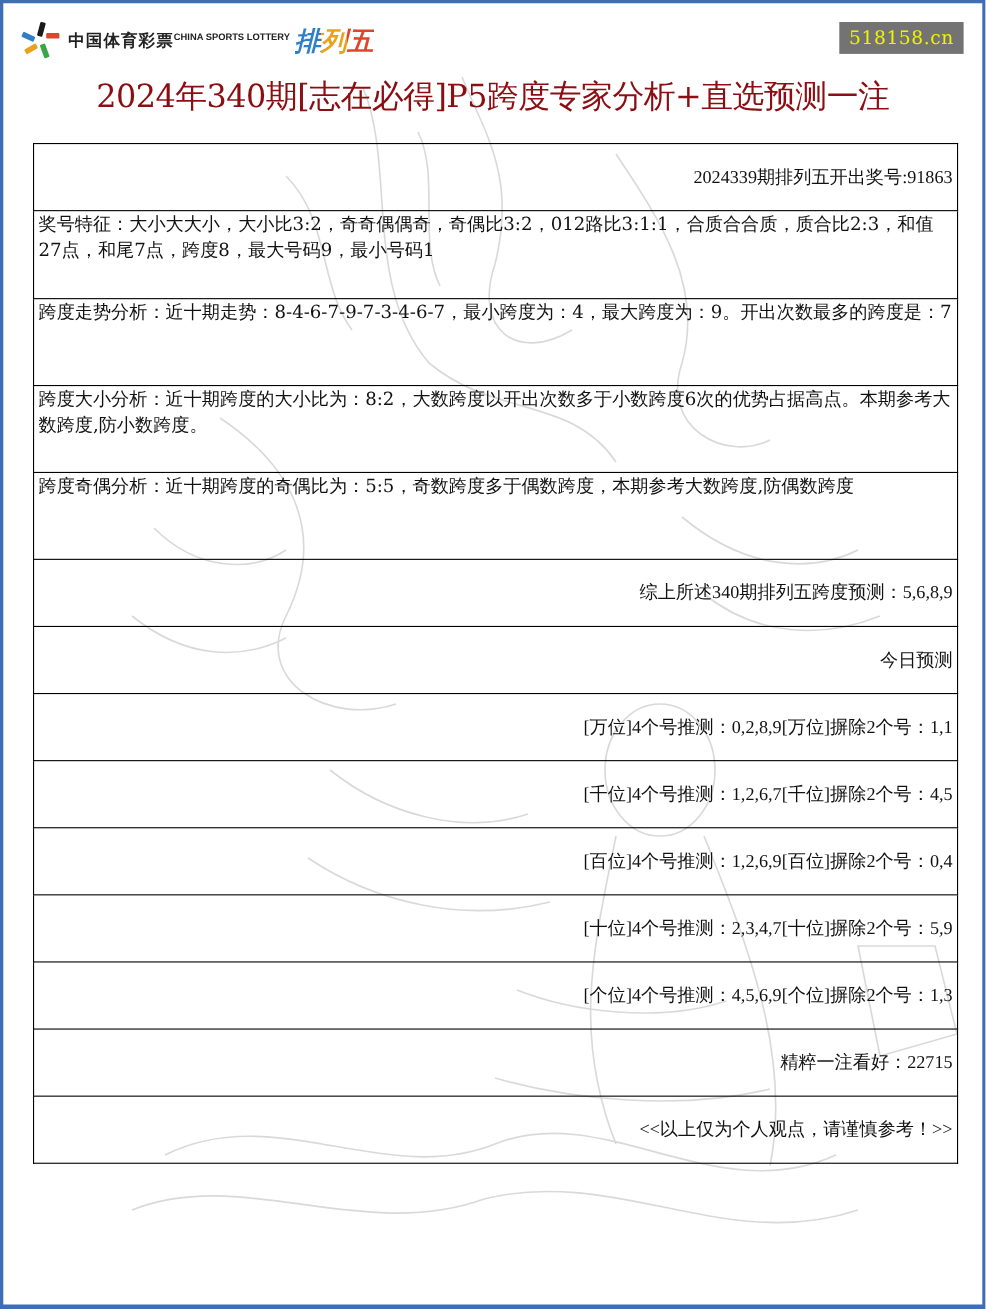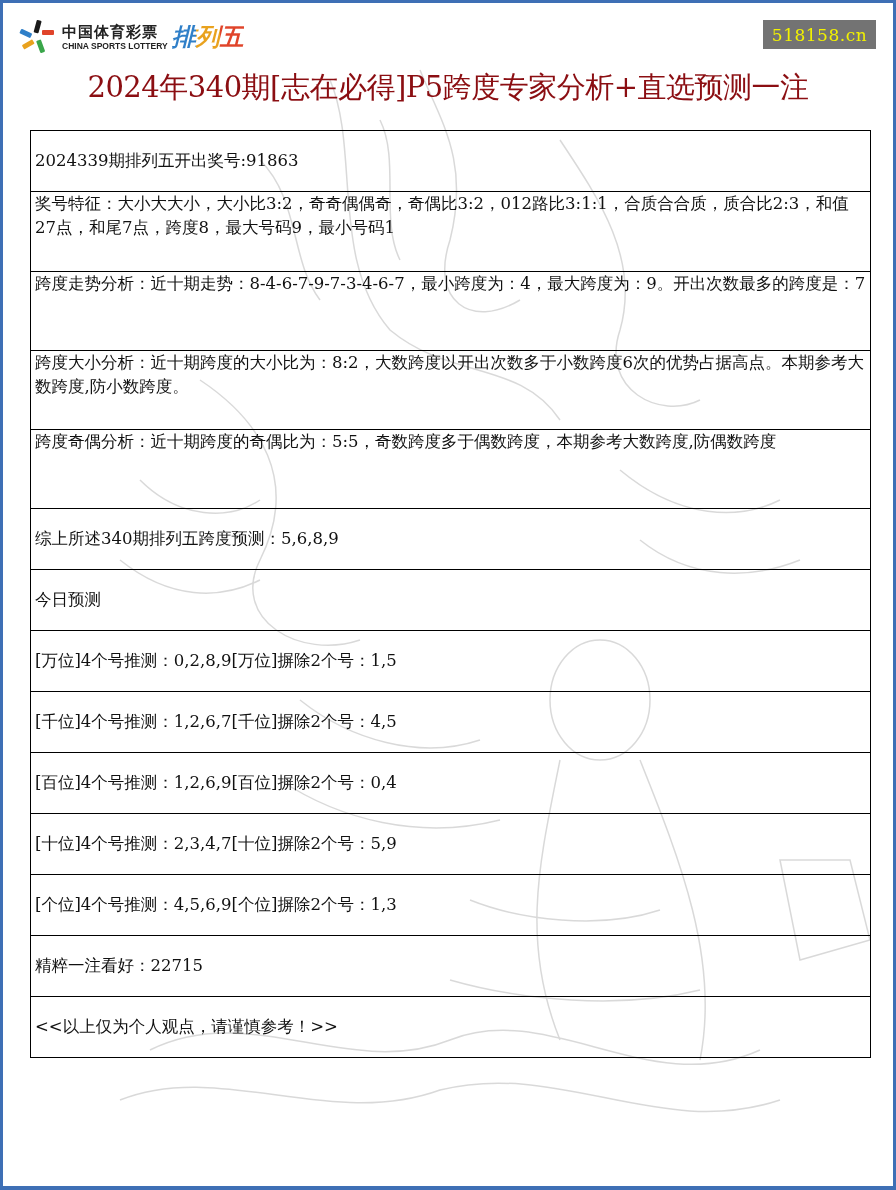--- a/index.html
+++ b/index.html
@@ -19,21 +19,21 @@
     position: absolute; left: 0; top: 0; width: 896px; height: 1190px;
     pointer-events: none; opacity: 0.22;
   }
   .header {
     position: absolute; left: 0; top: 0; width: 896px; height: 62px;
   }
   .logo {
     position: absolute; left: 18px; top: 17px; height: 40px; display: flex; align-items: center;
   }
   .logo-mark { width: 38px; height: 38px; position: relative; }
-  .logo-text { margin-left: 6px; display: flex; flex-direction: column; }
+  .logo-text { margin-left: 6px; display: flex; }
   .logo-cn { font-family: "DejaVu Sans", sans-serif; font-size: 15px; color: #222; letter-spacing: 1px; line-height: 18px; font-weight: bold; }
   .logo-en { font-family: "Liberation Sans", sans-serif; font-size: 8.5px; color: #222; font-weight: bold; line-height: 11px; }
   .logo-p5 {
     margin-left: 4px; font-family: "DejaVu Sans", sans-serif; font-size: 24px; font-weight: bold; font-style: italic;
     background: linear-gradient(90deg, #2f7fc8 0%, #2f7fc8 33%, #e9a21e 33%, #e9a21e 66%, #e0442a 66%);
     -webkit-background-clip: text; background-clip: text; color: transparent;
   }
   .site-badge {
     position: absolute; left: 763px; top: 20px; width: 113px; height: 29px;
     background: #737373; color: #f2f200; font-family: "DejaVu Serif", serif; font-size: 17px;
@@ -45,21 +45,21 @@
     white-space: nowrap;
   }
   table.content {
     position: absolute; left: 30px; top: 130px; width: 841px;
     border-collapse: collapse;
     font-size: 16.5px; color: #111;
   }
   table.content td {
     border: 1px solid #000; padding: 0 4px; line-height: 24px;
   }
-  td.center { text-align: left; }
+  td.center { text-align: right; font-family: Liberation Serif, serif; }
   td.left { text-align: left; vertical-align: top; padding-top: 12px; }
 </style>
 </head>
 <body>
 
 <svg class="bg-art" viewBox="0 0 896 1190">
   <g fill="none" stroke="#555" stroke-width="1.5">
     <path d="M330 80 C 360 150, 330 260, 390 330 C 450 380, 520 360, 560 420"></path>
     <path d="M420 70 C 440 120, 470 160, 450 240 C 430 300, 470 330, 520 300"></path>
     <path d="M200 380 C 260 420, 300 480, 260 560 C 230 620, 300 660, 360 640"></path>
@@ -116,21 +116,21 @@
       <tr style="height: 79px;">
         <td class="left">跨度奇偶分析：近十期跨度的奇偶比为：5:5，奇数跨度多于偶数跨度，本期参考大数跨度,防偶数跨度</td>
       </tr>
       <tr style="height: 61px;">
         <td class="center">综上所述340期排列五跨度预测：5,6,8,9</td>
       </tr>
       <tr style="height: 61px;">
         <td class="center">今日预测</td>
       </tr>
       <tr style="height: 61px;">
-        <td class="center">[万位]4个号推测：0,2,8,9[万位]摒除2个号：1,5</td>
+        <td class="center">[万位]4个号推测：0,2,8,9[万位]摒除2个号：1,1</td>
       </tr>
       <tr style="height: 61px;">
         <td class="center">[千位]4个号推测：1,2,6,7[千位]摒除2个号：4,5</td>
       </tr>
       <tr style="height: 61px; padding-left: 36px;">
         <td class="center">[百位]4个号推测：1,2,6,9[百位]摒除2个号：0,4</td>
       </tr>
       <tr style="height: 61px;">
         <td class="center">[十位]4个号推测：2,3,4,7[十位]摒除2个号：5,9</td>
       </tr>

